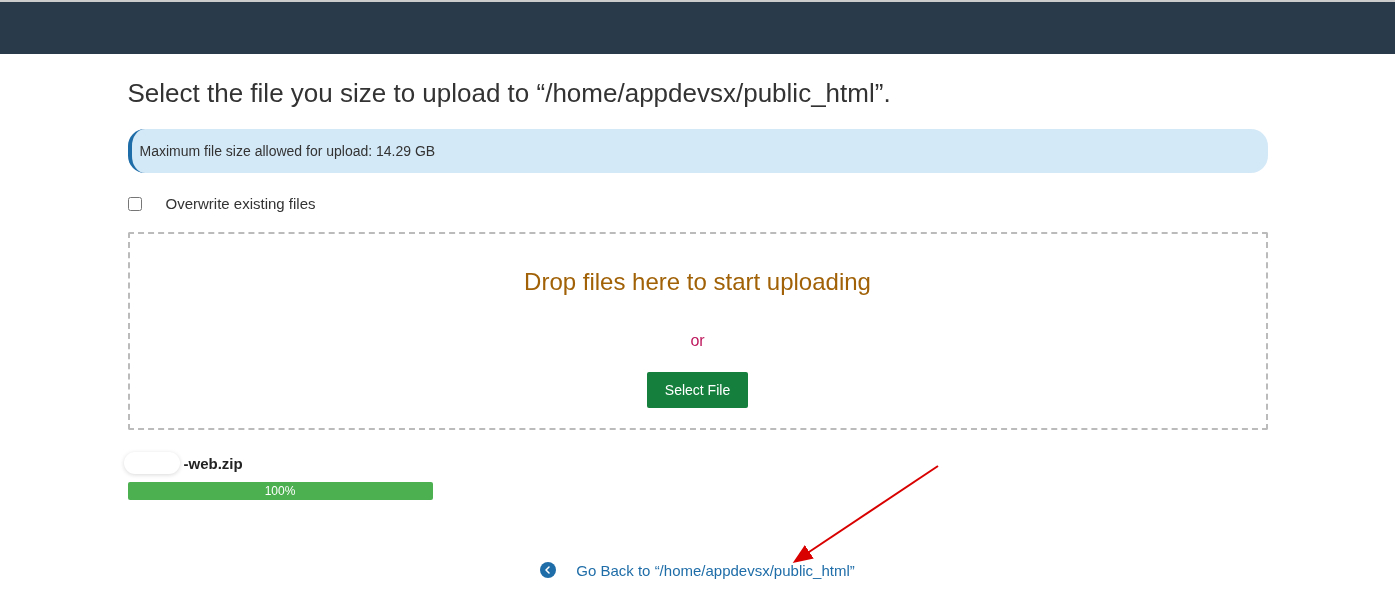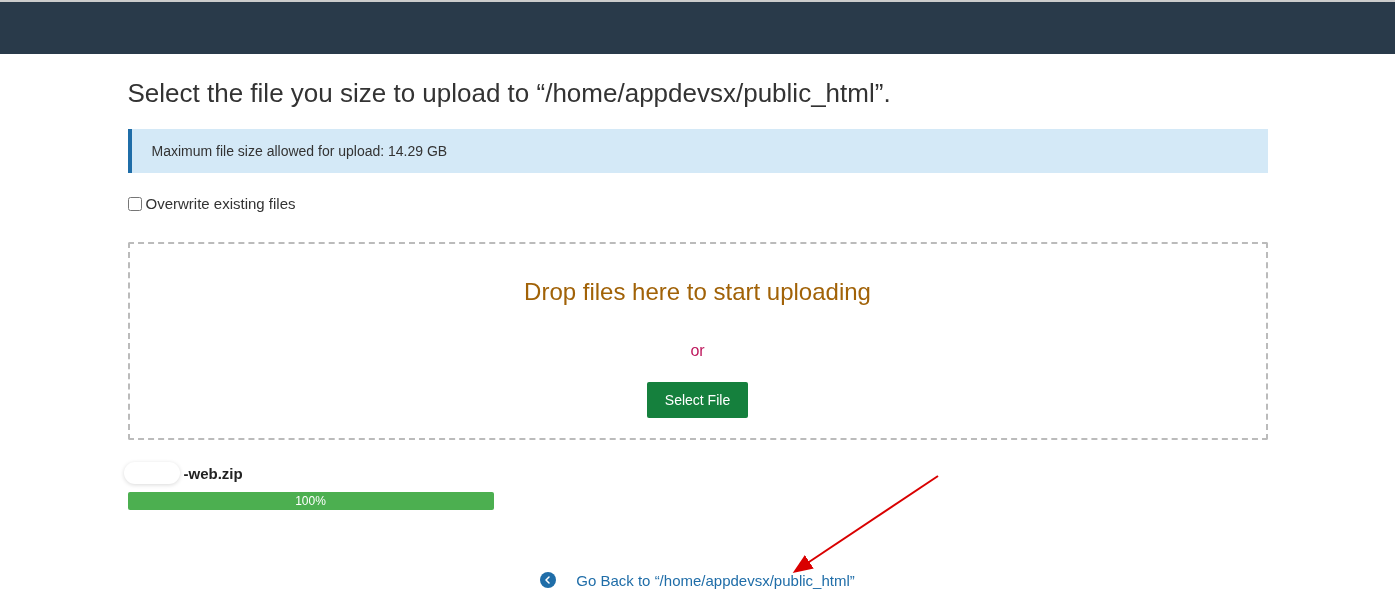--- a/index.html
+++ b/index.html
@@ -27,30 +27,31 @@
     }
     .page-title {
       font-size: 26px;
       font-weight: 400;
       color: #333;
       margin-bottom: 20px;
     }
     .info-box {
       background: #d4e9f7;
       border-left: 4px solid #1f6da8;
-      padding: 14px 20px;
+      padding: 14px 8px;
       font-size: 14px;
       color: #333;
       margin-bottom: 22px;
+      border-radius: 17px;
     }
     .checkbox-row {
       display: flex;
       align-items: center;
-      gap: 4px;
-      margin-bottom: 30px;
+      gap: 24px;
+      margin-bottom: 20px;
       font-size: 15px;
       color: #333;
     }
     .checkbox-row input[type="checkbox"] {
       width: 14px;
       height: 14px;
       cursor: pointer;
     }
     .drop-zone {
       border: 2px dashed #bbb;
@@ -94,21 +95,21 @@
       box-shadow: 0 1px 4px rgba(0,0,0,0.15);
       margin-right: 4px;
       margin-left: -4px;
     }
     .filename {
       font-size: 15px;
       font-weight: 600;
       color: #222;
     }
     .progress-bar {
-      width: 366px;
+      width: 305px;
       height: 18px;
       background: #4caf50;
       color: #fff;
       font-size: 12px;
       text-align: center;
       line-height: 18px;
       border-radius: 2px;
       margin-bottom: 8px;
     }
     .upload-status {

